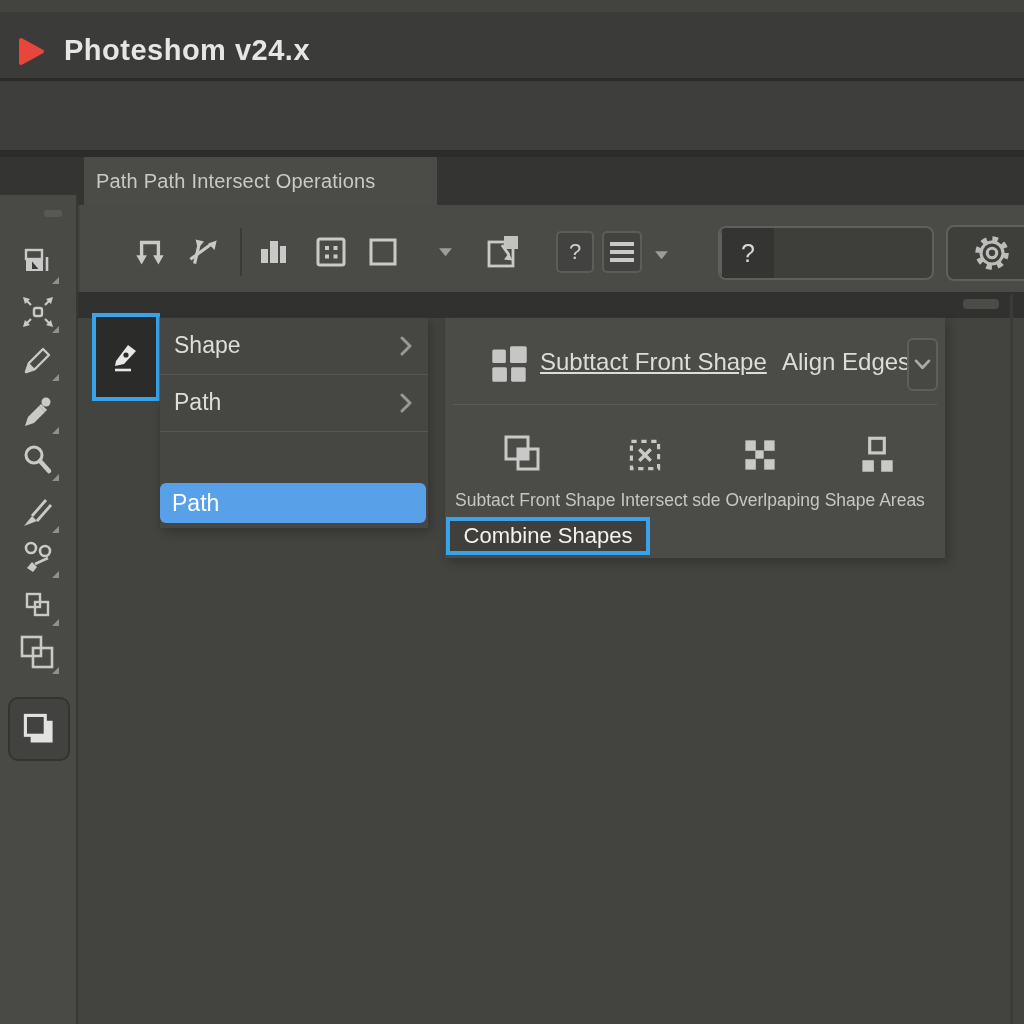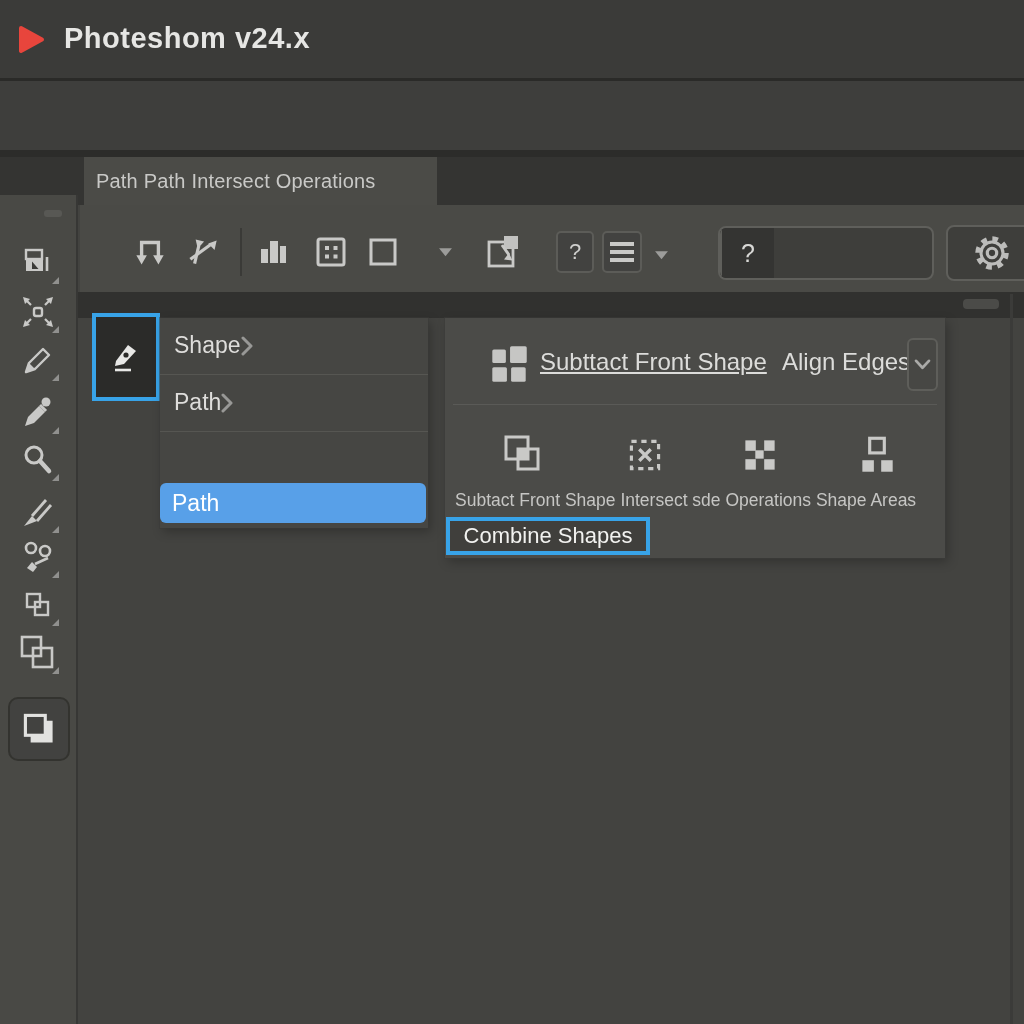--- a/index.html
+++ b/index.html
@@ -9,21 +9,21 @@
   }
   *{box-sizing:border-box;}
   body{margin:0;background:#222;}
   .app{
     position:relative;width:1024px;height:1024px;overflow:hidden;
     background:#434340;font-family:"Liberation Sans",sans-serif;color:#d6d6d4;
     -webkit-font-smoothing:antialiased;
   }
   svg{display:block;}
   
-  .titlebar{position:absolute;left:0;top:0;width:1024px;height:78px;background:#3b3b39;}
+  .titlebar{position:absolute;left:0;top:12px;width:1024px;height:78px;background:#3b3b39;}
   .logo{position:absolute;left:18px;top:25px;}
   .app-title{position:absolute;left:64px;top:22px;font-size:29px;font-weight:600;color:#e6e6e4;letter-spacing:.5px;}
   .hdiv1{position:absolute;left:0;top:78px;width:1024px;height:3px;background:#2a2a28;}
   
   .bar2{position:absolute;left:0;top:81px;width:1024px;height:69px;background:#3e3e3c;}
   .close-btn{position:absolute;left:20px;top:96px;width:42px;height:42px;cursor:pointer;}
   .vdiv{position:absolute;left:84px;top:94px;width:2px;height:48px;background:#55555250;background:#525250;}
   .dialog-title{position:absolute;left:118px;top:101px;font-size:29px;color:#d3d3d1;letter-spacing:.5px;}
   .hdiv2{position:absolute;left:0;top:150px;width:1024px;height:7px;background:#2c2c2a;}
   
@@ -59,21 +59,21 @@
                 background:#424240;display:flex;align-items:center;justify-content:center;cursor:pointer;}
   
   .ct-strip{position:absolute;left:78px;top:292px;width:946px;height:26px;background:#31312f;}
   .ct-handle{position:absolute;left:963px;top:299px;width:36px;height:10px;border-radius:4px;background:#4b4b48;cursor:pointer;}
   .ct-vline{position:absolute;left:1010px;top:294px;width:3px;height:730px;background:#3b3b39;}
   
   .pen-box{position:absolute;left:92px;top:313px;width:68px;height:88px;border:4px solid var(--accent);
            background:#2b2b29;display:flex;align-items:center;justify-content:center;cursor:pointer;}
   .flyout{position:absolute;left:160px;top:318px;width:268px;height:210px;background:#464643;
           box-shadow:0 0 0 1px #39393780, 3px 4px 10px #00000040;}
-  .menu-row{height:57px;display:flex;align-items:center;
+  .menu-row{height:57px;display:flex;align-items:center;justify-content:space-between;
             padding:0 16px 1px 14px;border-bottom:1px solid #565652;font-size:23px;color:#dedddb;cursor:pointer;}
   .menu-sel{position:absolute;left:0;top:165px;width:266px;height:40px;border-radius:6px;
             background:var(--selection);display:flex;align-items:center;padding-left:12px;
             font-size:23px;color:#ffffff;cursor:pointer;}
   
   .panel{position:absolute;left:445px;top:318px;width:500px;height:240px;background:#4b4b48;
          box-shadow:0 0 0 1px #3c3c3a80, 3px 4px 10px #00000040;}
   .p-icon{position:absolute;left:40px;top:22px;}
   .p-title{position:absolute;left:95px;top:30px;font-size:24px;color:#dcdcda;text-decoration:underline;}
   .p-title2{position:absolute;left:337px;top:30px;font-size:24px;color:#dcdcda;}
@@ -332,18 +332,18 @@
       </svg>
     </div>
     <div class="op op4">
       <svg width="46" height="46" viewBox="0 0 44 44">
         <rect x="15" y="6" width="14" height="14" fill="none" stroke="#c9c9c7" stroke-width="3"></rect>
         <rect x="8" y="27" width="11" height="11" fill="#c9c9c7"></rect>
         <rect x="26" y="27" width="11" height="11" fill="#c9c9c7"></rect>
       </svg>
     </div>
 
-    <div class="p-caption">Subtact Front Shape Intersect sde Operations Shape Areas</div>
+    <div class="p-caption">Subtact Front Shape Intersect sde Overlpaping Shape Areas</div>
   </div>
 
   <div class="combine-box">Combine Shapes</div>
 
 </div>
 
 </body></html>

